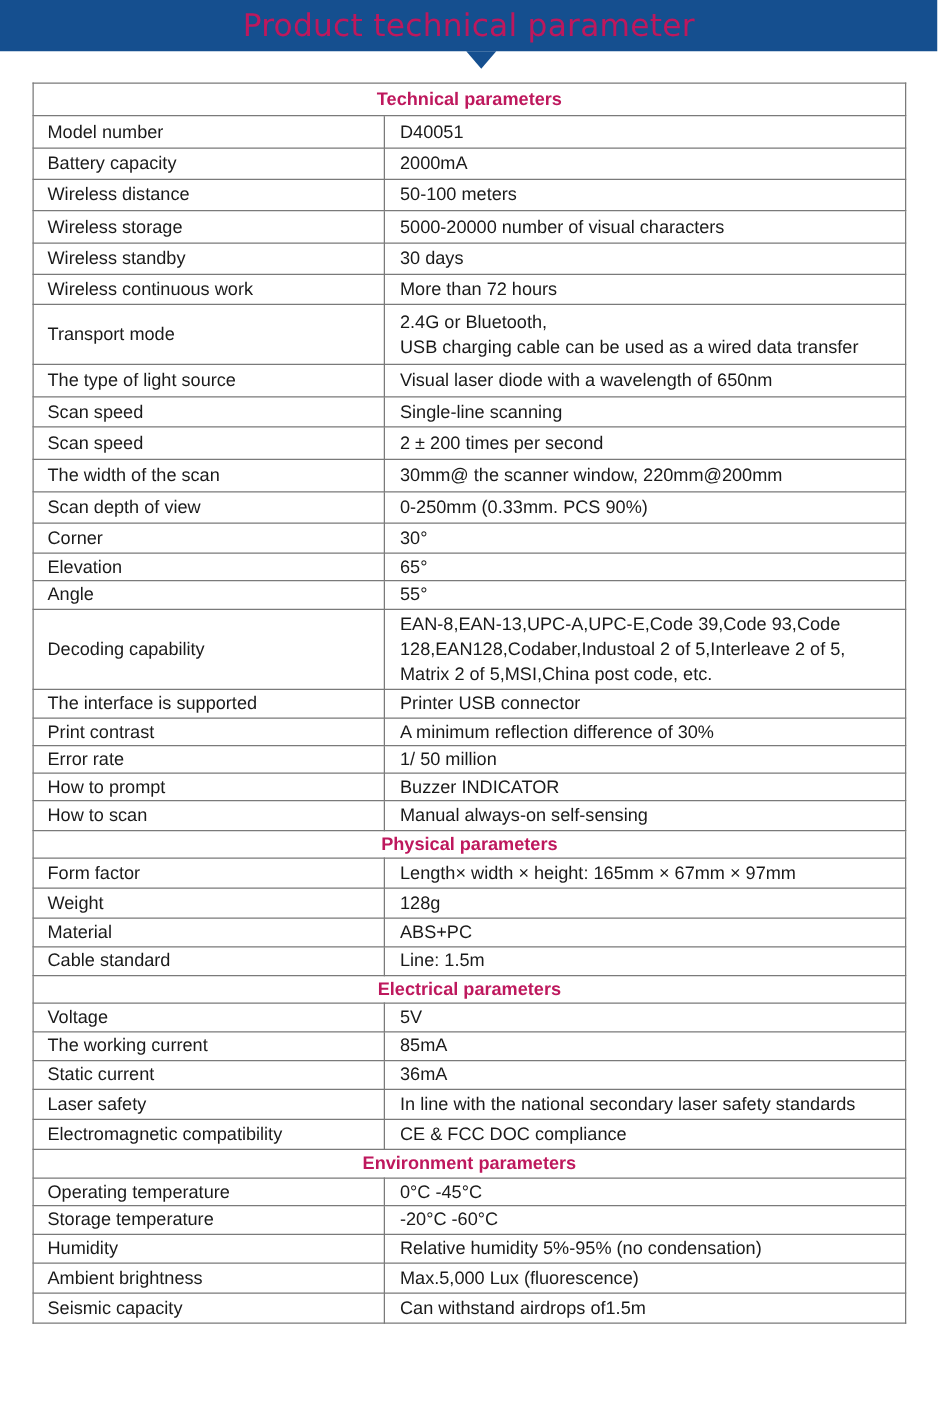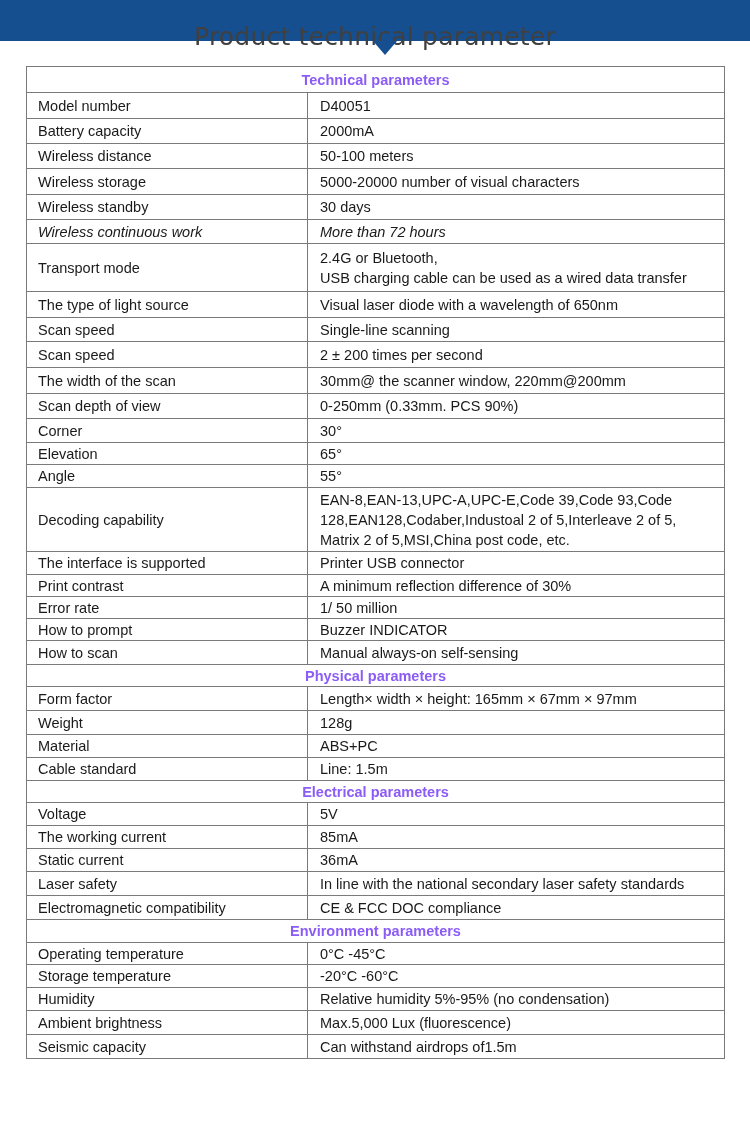--- a/index.html
+++ b/index.html
@@ -1,31 +1,31 @@
 <!DOCTYPE html>
 <html><head>
 <meta charset="utf-8">
 <style>
   html, body { margin: 0; padding: 0; background: #ffffff; }
   body { width: 750px; height: 1131px; position: relative; overflow: hidden;
          font-family: "Liberation Sans", sans-serif; color: #1a1a1a; }
   .banner { position: absolute; left: 0; top: 0; width: 750px; height: 41px;
             background: #154f8f; }
-  .banner-title { position: absolute; left: 0; top: 16px; width: 750px; height: 41px;
-                  line-height: 41px; text-align: center; color: #404040;
+  .banner-title { position: absolute; left: 0; top: 0; width: 750px; height: 41px;
+                  line-height: 41px; text-align: center; color: #be185d;
                   font-family: "DejaVu Sans", sans-serif; font-size: 25px; letter-spacing: 0.2px; }
   .banner-arrow { position: absolute; left: 373px; top: 41px; width: 0; height: 0;
                   border-left: 12px solid transparent; border-right: 12px solid transparent;
                   border-top: 14px solid #154f8f; }
   .spec-table { position: absolute; left: 26px; top: 66px; width: 698px;
                 border-collapse: collapse; table-layout: fixed; }
   .spec-table td { border: 1px solid #7a7a7a; font-size: 14.5px; padding: 0 0 0 11px;
                    vertical-align: middle; line-height: 20px; }
   .spec-table td.val { padding-left: 12px; }
-  .spec-table tr.section td { text-align: center; color: #8b5cf6; font-weight: bold;
+  .spec-table tr.section td { text-align: center; color: #be185d; font-weight: bold;
                               font-size: 14.5px; padding: 0; }
   .multi { line-height: 21px; padding-top: 2px; padding-bottom: 2px; }
 </style>
 </head>
 <body>
 
 <div class="banner"></div>
 <div class="banner-title">Product technical parameter</div>
 <div class="banner-arrow"></div>
 
@@ -51,21 +51,21 @@
         <td class="val">50-100 meters</td>
       </tr>
       <tr style="height: 26px;">
         <td>Wireless storage</td>
         <td class="val">5000-20000 number of visual characters</td>
       </tr>
       <tr style="height: 25px;">
         <td>Wireless standby</td>
         <td class="val">30 days</td>
       </tr>
-      <tr style="height: 24px; font-style: italic;">
+      <tr style="height: 24px;">
         <td>Wireless continuous work</td>
         <td class="val">More than 72 hours</td>
       </tr>
       <tr style="height: 48px;">
         <td>Transport mode</td>
         <td class="val multi">
           <div>2.4G or Bluetooth,</div>
           <div>USB charging cable can be used as a wired data transfer</div>
         </td>
       </tr>

